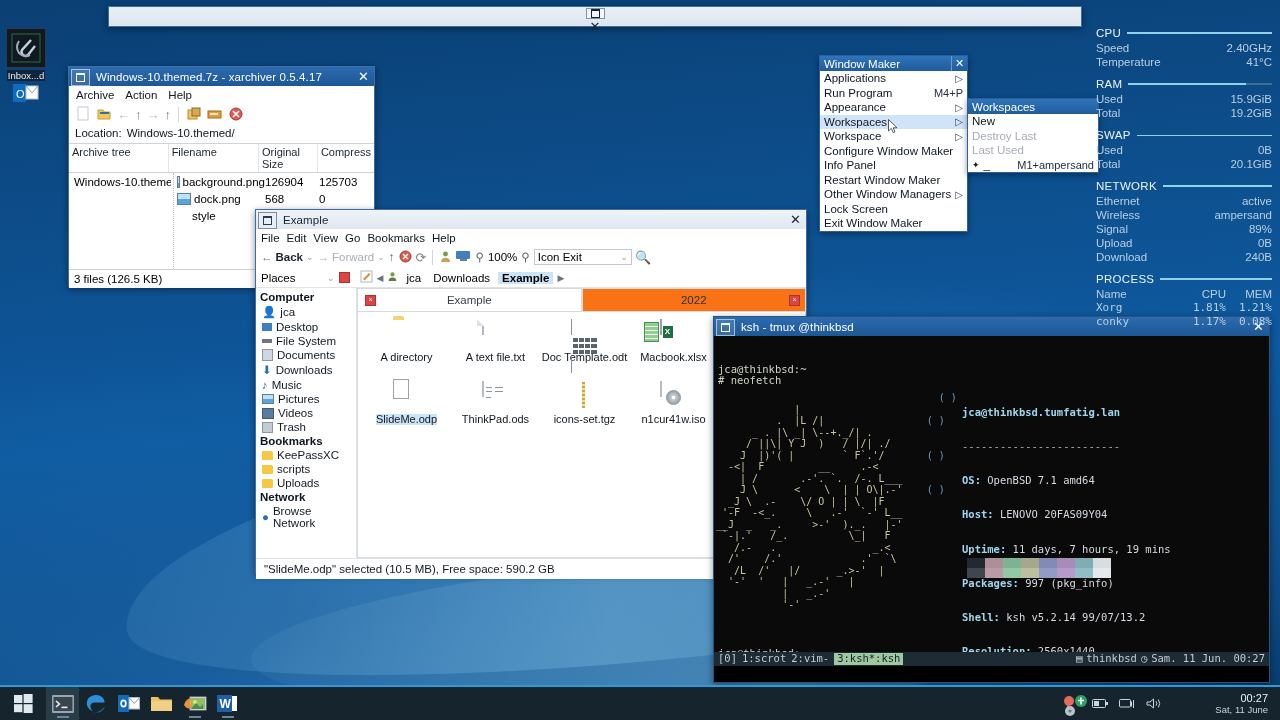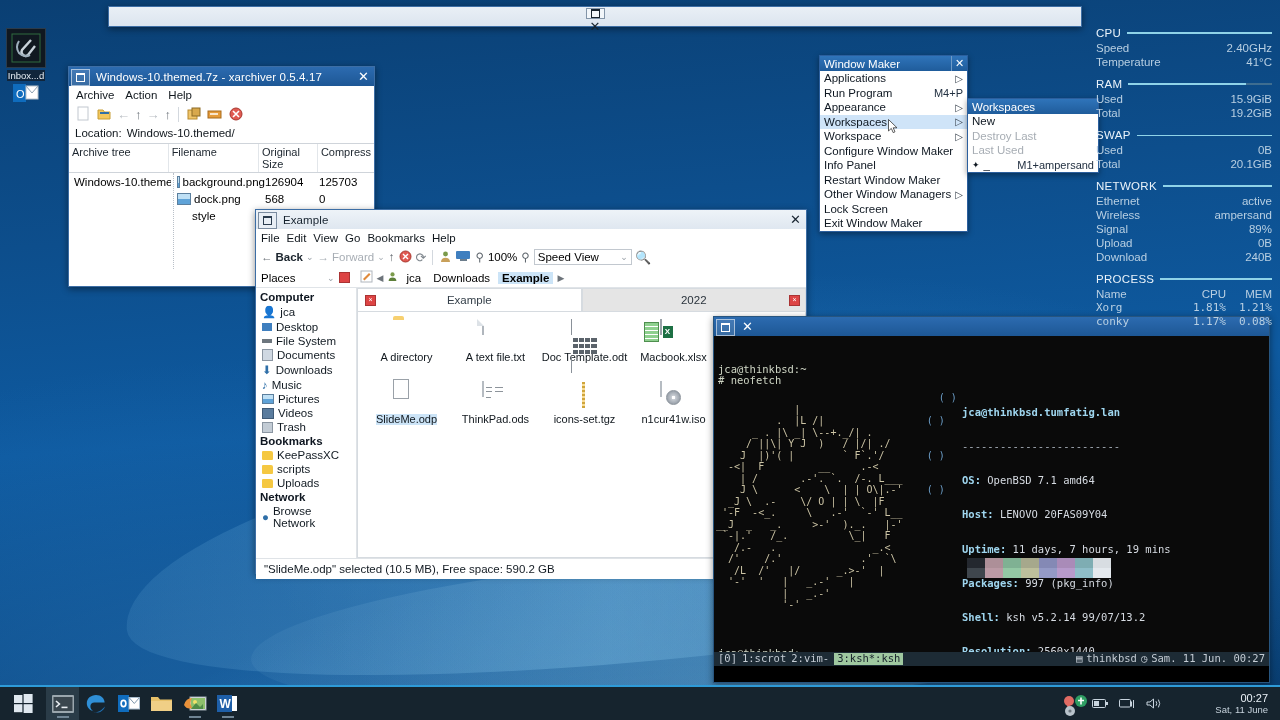--- a/index.html
+++ b/index.html
@@ -86,21 +86,21 @@
   .crumb{padding:0 4px;}
   .crumb.active{background:#cce4f7;font-weight:bold;}
   .fm-main{display:flex;height:270px;border-top:1px solid #e0e4e8;}
   .fm-side{width:97px;font-size:11.5px;padding:2px 0 0 3px;}
   .fm-side .hd{font-weight:bold;padding:1px 0 1px 1px;color:#0e1620;}
   .fm-side .it{display:flex;align-items:center;gap:4px;padding:1px 0 1px 3px;color:#111a22;}
   .fm-panes{flex:1;display:flex;flex-direction:column;border-left:1px solid #dfe3e7;}
   .pane-tabs{display:flex;height:23px;}
   .ptab{flex:1;display:flex;align-items:center;justify-content:center;position:relative;
         border:1px solid #d6dbe0;border-bottom:none;font-size:11.5px;color:#35404a;background:#fff;}
-  .ptab.sel{background:#e5e5e5;color:#2a333c;}
+  .ptab.sel{background:#f97316;color:#2a333c;}
   .ptab .x{position:absolute;right:5px;width:9px;height:9px;background:#d44;border:1px solid #a33;
            color:#fff;font-size:7px;line-height:7px;text-align:center;}
   .ptab.left .x{left:7px;right:auto;}
   .fm-icons{flex:1;background:#fff;border:1px solid #d6dbe0;position:relative;}
   .fgrid{display:grid;grid-template-columns:repeat(4,89px);gap:0 0;padding:8px 4px;}
   .fitem{width:89px;height:62px;display:flex;flex-direction:column;align-items:center;gap:2px;}
   .fitem .lbl{font-size:11px;color:#10171d;text-align:center;line-height:11px;max-width:86px;}
   .fitem .lbl.sel{background:#cce4f7;}
   .fm-stat{height:20px;display:flex;align-items:center;padding:0 8px;font-size:11.5px;color:#121a22;background:#fff;border-top:1px solid #dfe3e7;}
 
@@ -321,20 +321,21 @@
       </div>
       <div class="xrow">
         <span class="nm" style="padding-left:18px">
             <span>style</span>
           </span>
         <span class="os">2111</span>
         <span>0</span>
       </div>
     </div>
   </div>
+  <div class="xstat">3 files  (126.5 KB)</div>
 </div>
 
 <div class="win" id="filemgr">
   <div class="tbar inactive" style="background:linear-gradient(#eef3f8,#dfe7f0);">
     <div class="tbtn-left">
         <i></i>
       </div>
     <div class="ttl" style="color:#16222e">Example</div>
     <div class="tclose" style="color:#16222e">✕</div>
   </div>
@@ -375,21 +376,21 @@
     <span>
       <svg width="15" height="12">
           <rect x="0" y="1" width="14" height="8" rx="1" fill="#3f7fbf"></rect>
           <rect x="4" y="9" width="7" height="2" fill="#6c7d8c"></rect>
         </svg>
     </span>
     <span style="color:#5e666d">⚲</span>
     <span>100%</span>
     <span style="color:#5e666d">⚲</span>
     <span class="combo">
-      <span>Speed View</span>
+      <span>Icon Exit</span>
       <span style="color:#9aa1a8;font-size:9px">⌄</span>
     </span>
     <span style="color:#3f7fbf;font-size:13px">🔍</span>
   </div>
   <div class="fm-path">
     <span style="width:62px">Places</span>
     <span style="color:#9aa1a8;font-size:9px">⌄</span>
     <span style="display:inline-block;width:9px;height:9px;background:#d44;border:1px solid #a33"></span>
     <span style="margin-left:6px">
       <svg width="13" height="13">
@@ -614,20 +615,21 @@
 
 <svg id="cursor" viewBox="0 0 10 15">
   <path d="M0.5 0.5 L0.5 12 L3.3 9.4 L5.2 13.6 L7 12.8 L5.2 8.8 L9 8.8 Z" fill="#ffffff" stroke="#333" stroke-width="0.8"></path>
 </svg>
 
 <div class="win" id="term">
   <div class="tbar">
     <div class="tbtn-left">
         <i></i>
       </div>
+    <div class="ttl">ksh - tmux @thinkbsd</div>
     <div class="tclose">✕</div>
   </div>
   <div class="term-body">
     <div class="t-prompt"><span>jca@thinkbsd:~</span>
 <span># neofetch</span></div>
 
     <pre class="ascii">                                     <span class="b">( )</span>
              |
           .  |L /|                 <span class="b">( )</span>
       _ . |\ _| \--+._/| .

